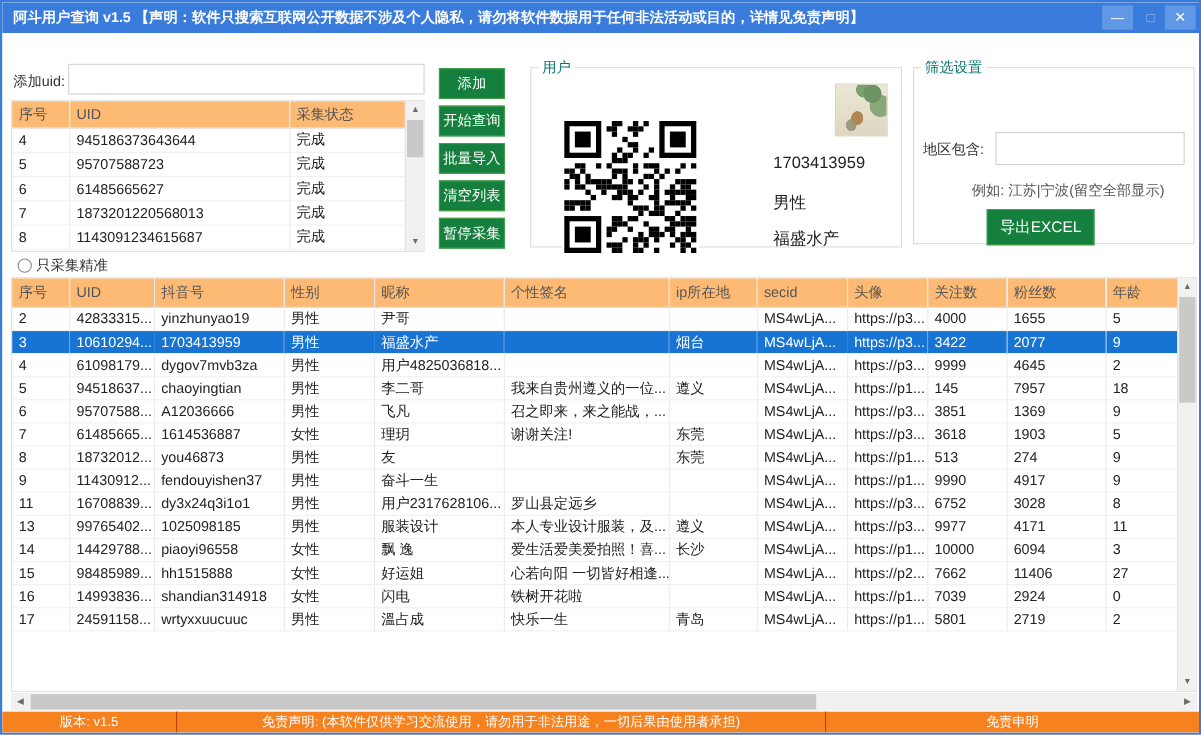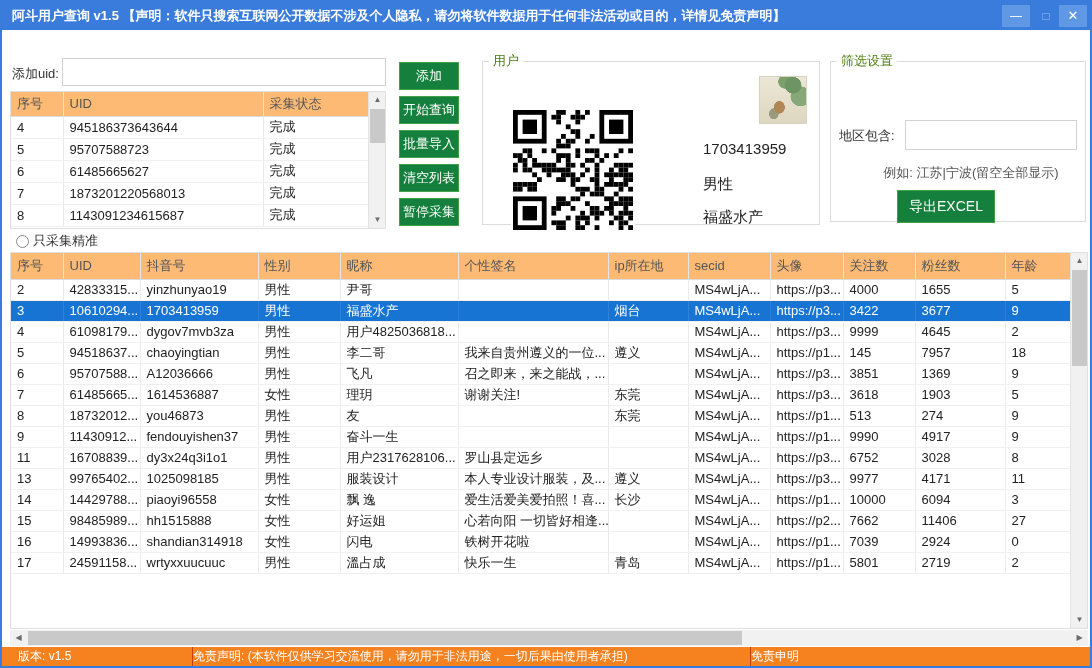--- a/index.html
+++ b/index.html
@@ -41,21 +41,21 @@
   
   .vscroll { position:absolute; top:0; right:0; width:17px; height:100%;
              background:#f1f1f1; border-left:1px solid #e3e3e3; }
   .hscroll { position:absolute; background:#f1f1f1; }
   .sb-arrow { position:absolute; width:17px; height:16px; color:#6b6b6b; font-size:8px;
               line-height:16px; text-align:center; background:#f1f1f1; }
   .sb-thumb { position:absolute; background:#c9c9c9; }
 
   
   fieldset { position:absolute; border:1px solid #dcdcdc; }
-  legend { font-size:13px; color:#4d7c0f; margin-left:6px; padding:0 4px; }
+  legend { font-size:13px; color:#0f766e; margin-left:6px; padding:0 4px; }
 
   
   .qr { position:absolute; background:#fff; }
   .avatar { position:absolute; width:48px; height:48px;
       background:
         radial-gradient(circle at 72% 18%, #6f9464 0 16%, transparent 17%),
         radial-gradient(circle at 88% 42%, #89a87a 0 20%, transparent 21%),
         radial-gradient(circle at 55% 10%, #7ca06c 0 14%, transparent 15%),
         radial-gradient(ellipse at 42% 66%, #b08653 0 14%, transparent 15%),
         radial-gradient(ellipse at 30% 80%, #9a9a7e 0 10%, transparent 11%),
@@ -64,21 +64,21 @@
   .uinfo { position:absolute; font-size:15px; color:#222; white-space:nowrap; }
 
   
   .radio { position:absolute; display:flex; align-items:center; font-size:13px; color:#333; }
   .radio .dot { width:13px; height:13px; border:1px solid #8a8a8a; border-radius:50%;
                 background:#fff; margin-right:4px; display:inline-block; }
 
   
   .statusbar { position:absolute; left:0; bottom:0; width:1088px; height:19px;
                background:#f5821f; display:flex; color:#fff; font-size:12px; }
-  .statusbar .seg { line-height:19px; overflow:hidden; white-space:nowrap;margin-left:16px; }
+  .statusbar .seg { line-height:19px; text-align:center; overflow:hidden; white-space:nowrap; }
   .statusbar .seg + .seg { border-left:1px solid #c2410c; }
   .seg1 { width:158px; } .seg2 { flex:1; } .seg3 { width:340px; }
 </style>
 </head>
 <body>
 
 <div class="window">
 
   <div class="titlebar">
     <span>阿斗用户查询 v1.5  【声明：软件只搜索互联网公开数据不涉及个人隐私，请勿将软件数据用于任何非法活动或目的，详情见免责声明】</span>
@@ -424,21 +424,21 @@
             <td>3</td>
             <td>10610294...</td>
             <td>1703413959</td>
             <td>男性</td>
             <td>福盛水产</td>
             <td></td>
             <td>烟台</td>
             <td>MS4wLjA...</td>
             <td>https://p3...</td>
             <td>3422</td>
-            <td>3677</td>
+            <td>2077</td>
             <td>9</td>
           </tr>
           <tr>
             <td>4</td>
             <td>61098179...</td>
             <td>dygov7mvb3za</td>
             <td>男性</td>
             <td>用户4825036818...</td>
             <td></td>
             <td></td>

